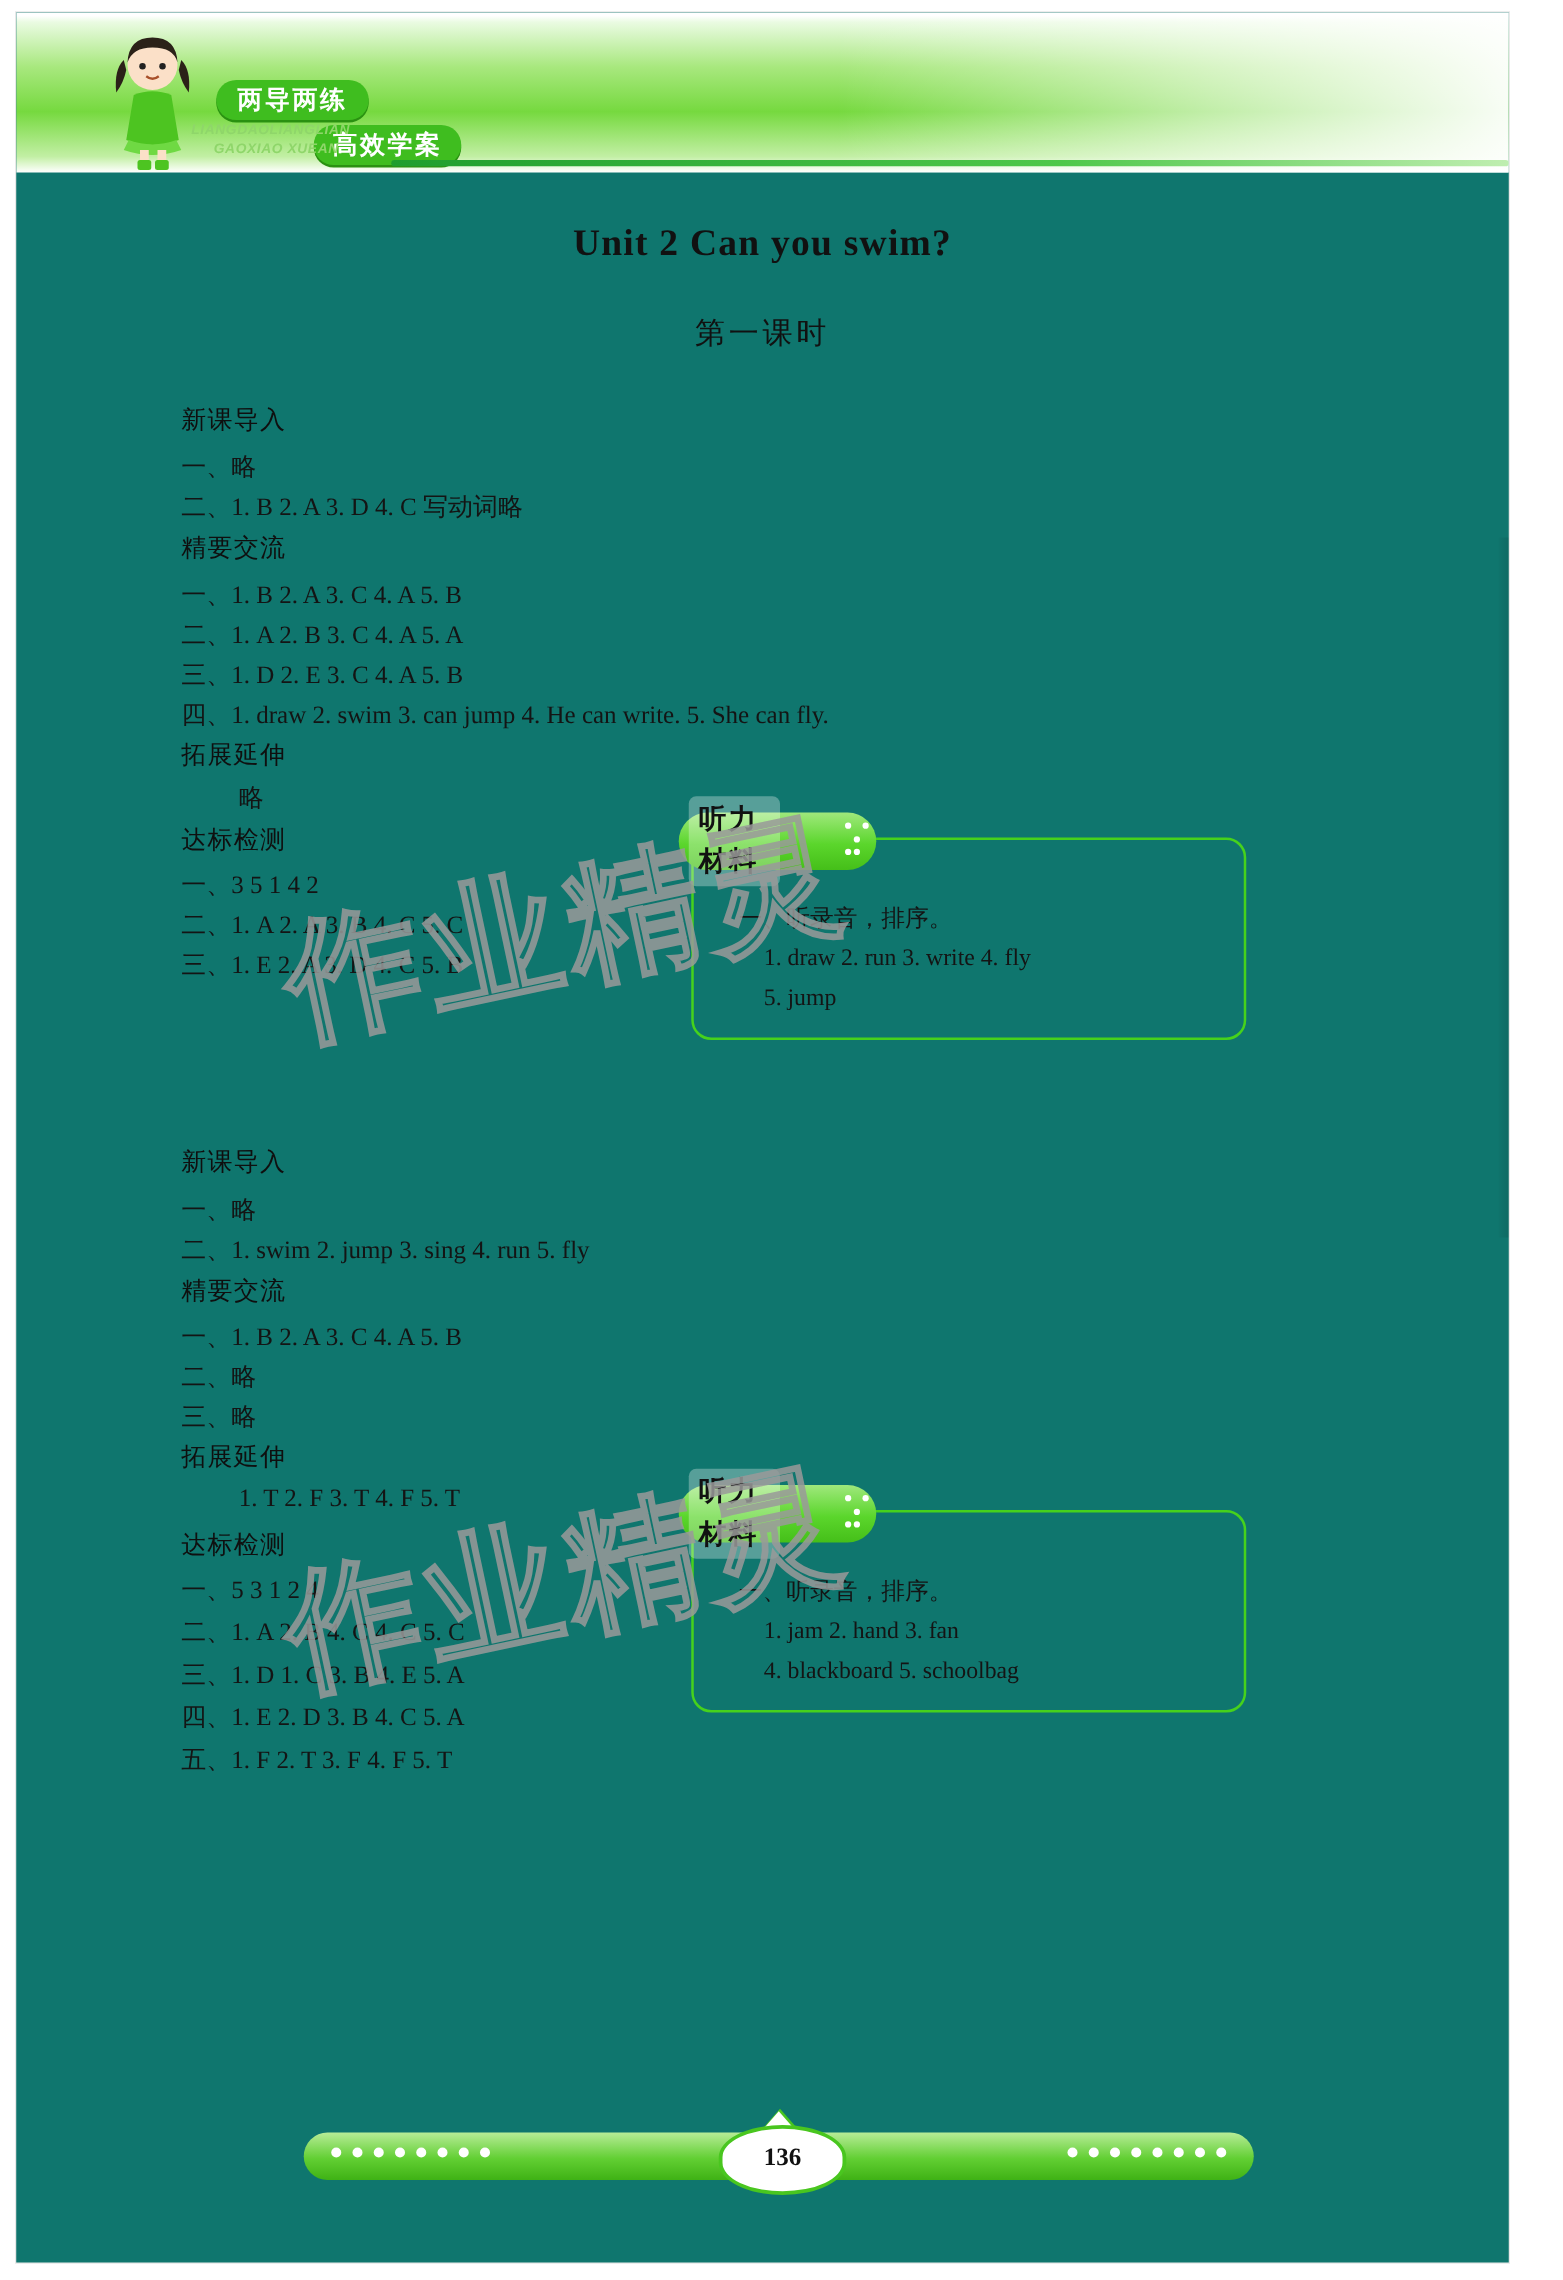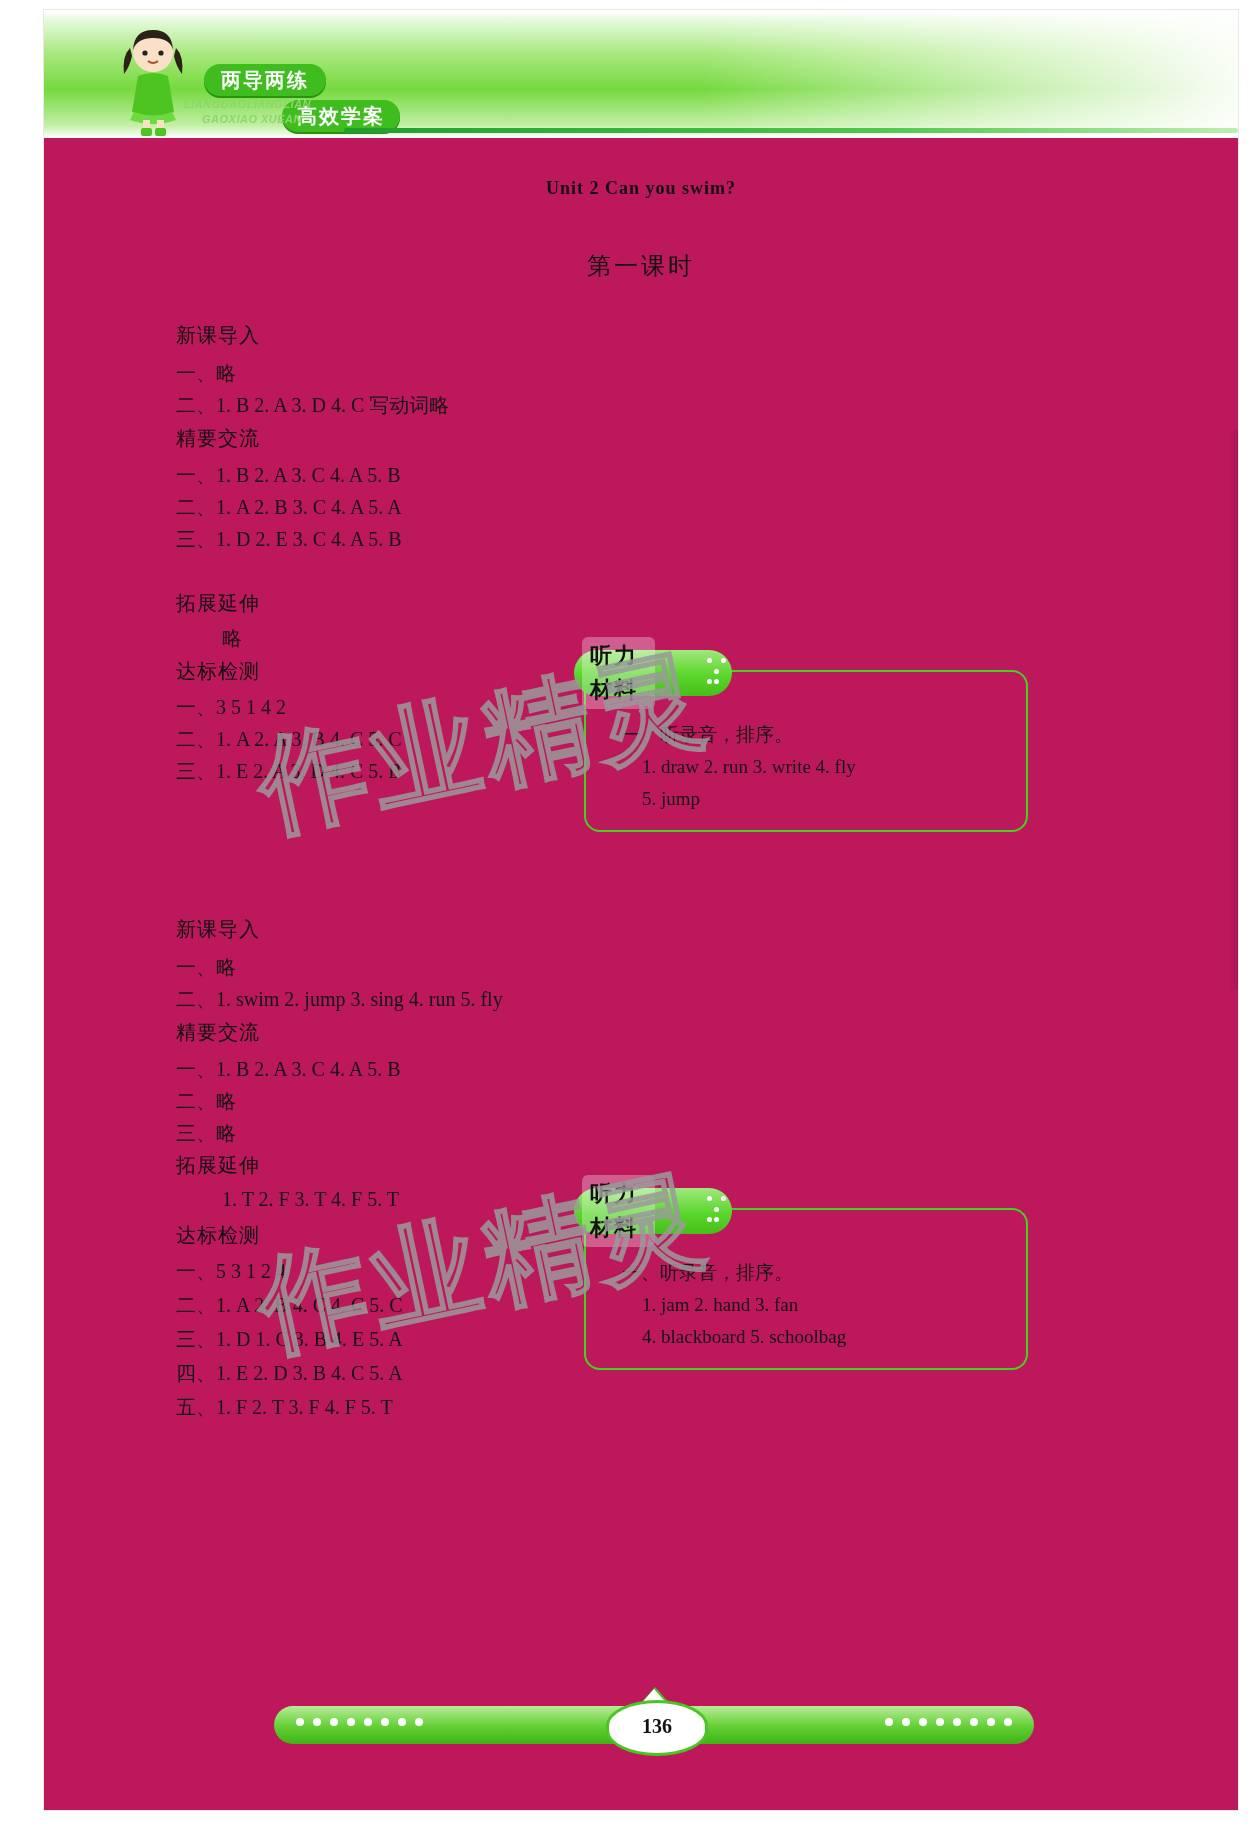--- a/index.html
+++ b/index.html
@@ -5,23 +5,23 @@
   html,body{margin:0;padding:0;}
   body{
     width:1250px;height:1824px;
     background:#ffffff;
     font-family:"Liberation Serif", serif;
     position:relative;
     overflow:hidden;
   }
   .page{
     position:absolute;
-    left:44px; top:10px;
+    left:13px; top:10px;
     width:1194px; height:1800px;
-    background:#be185d;
+    background:#0f766e;
     box-shadow:0 0 0 1px #e8e8e8;
     overflow:hidden;
   }
   
   .banner{
     position:absolute; left:0; top:0;
     width:1194px; height:128px;
     background:
       linear-gradient(to bottom, #ffffff 0%, #ffffff 2%, #eafbe2 6%, #a8e87e 34%, #76d93f 62%, #c2efa4 90%, #ffffff 100%);
   }
@@ -59,21 +59,21 @@
     letter-spacing:0.5px;
     white-space:nowrap;
     font-style:italic;
   }
   .pinyin1{left:140px;top:88px;}
   .pinyin2{left:158px;top:103px;}
   
   .unit-title{
     position:absolute;left:0;top:168px;width:1194px;
     text-align:center;
-    font-size:18px; font-weight:bold;
+    font-size:30px; font-weight:bold;
     font-family:"Liberation Serif", serif;
     color:#111;
     letter-spacing:1px;
   }
   .lesson-title{
     position:absolute;width:1194px;left:0;
     text-align:center;
     font-size:24px;
     font-family:"DejaVu Sans", sans-serif;
     color:#111;
@@ -236,20 +236,21 @@
   <div class="lesson-title" style="top:240px">第一课时</div>
 
   <div class="sec-head" style="left:132px;top:312px">新课导入</div>
   <div class="ans cn" style="left:132px;top:350px">一、略</div>
   <div class="ans" style="left:132px;top:382px">二、1. B  2. A  3. D  4. C   写动词略</div>
 
   <div class="sec-head" style="left:132px;top:415px">精要交流</div>
   <div class="ans" style="left:132px;top:452px">一、1. B  2. A  3. C  4. A  5. B</div>
   <div class="ans" style="left:132px;top:484px">二、1. A  2. B  3. C  4. A  5. A</div>
   <div class="ans" style="left:132px;top:516px">三、1. D  2. E  3. C  4. A  5. B</div>
+  <div class="ans" style="left:132px;top:548px">四、1. draw   2. swim   3. can jump   4. He can write.    5. She can fly.</div>
 
   <div class="sec-head" style="left:132px;top:580px">拓展延伸</div>
   <div class="ans cn" style="left:178px;top:615px">略</div>
 
   <div class="sec-head" style="left:132px;top:648px">达标检测</div>
   <div class="ans" style="left:132px;top:684px">一、3  5   1   4  2</div>
   <div class="ans" style="left:132px;top:716px">二、1. A   2. A   3. B   4. C   5. C</div>
   <div class="ans" style="left:132px;top:748px">三、1. E   2. A   3. D   4. C   5. B</div>
 
   <div class="lbox" style="left:540px;top:660px;width:440px;height:158px"></div>

